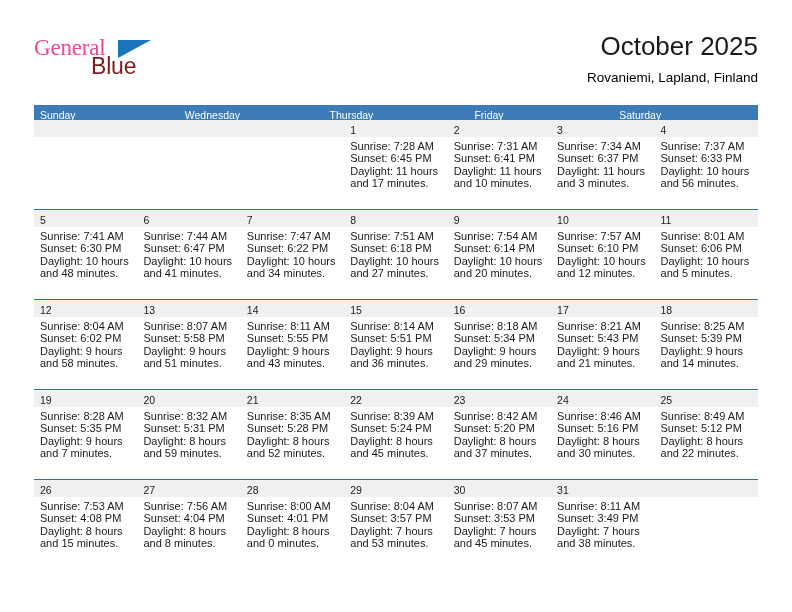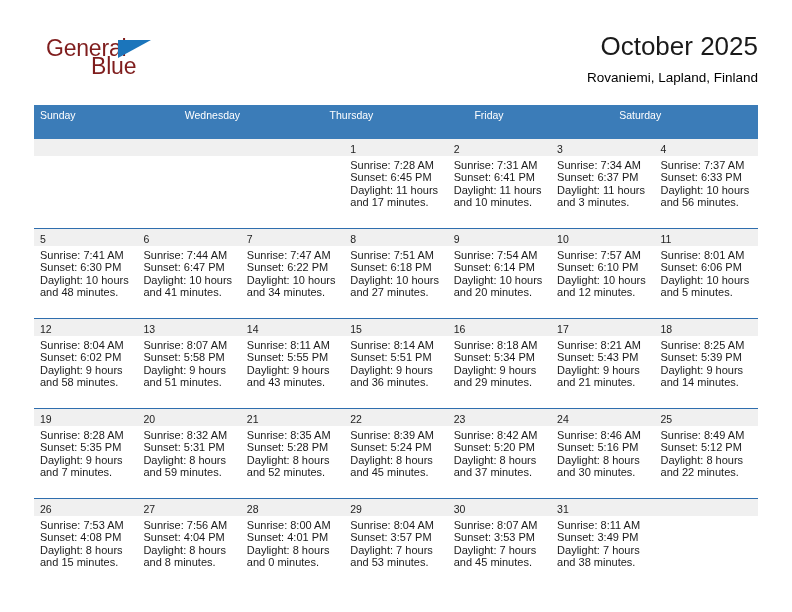--- a/index.html
+++ b/index.html
@@ -31,26 +31,26 @@
   }
   .logo {
     position: absolute;
     left: 0;
     top: 5px;
     width: 230px;
     height: 56px;
   }
   .logo-general {
     position: absolute;
-    left: 12px;
+    left: 0;
     top: 0;
     font-size: 23px;
     letter-spacing: -0.2px;
-    color: #7f1d1d;
-    font-family: Liberation Sans, sans-serif;
+    color: #ec4899;
+    font-family: Liberation Serif, serif;
   }
   .logo-triangle {
     position: absolute;
     left: 84px;
     top: 5px;
     width: 0;
     height: 0;
     border-left: 33px solid #1b75bb;
     border-bottom: 18px solid transparent;
   }
@@ -86,21 +86,21 @@
   
   .calendar {
     position: absolute;
     left: 34px;
     top: 105px;
     width: 724px;
   }
   .weekdays {
     display: flex;
     background: #3b7cb8;
-    height: 34px;
+    height: 15px;
   }
   .weekday {
     flex: 1 1 0;
     color: #ffffff;
     font-size: 10.5px;
     line-height: 21px;
     padding-left: 6px;
     box-sizing: border-box;
     white-space: nowrap;
   }

